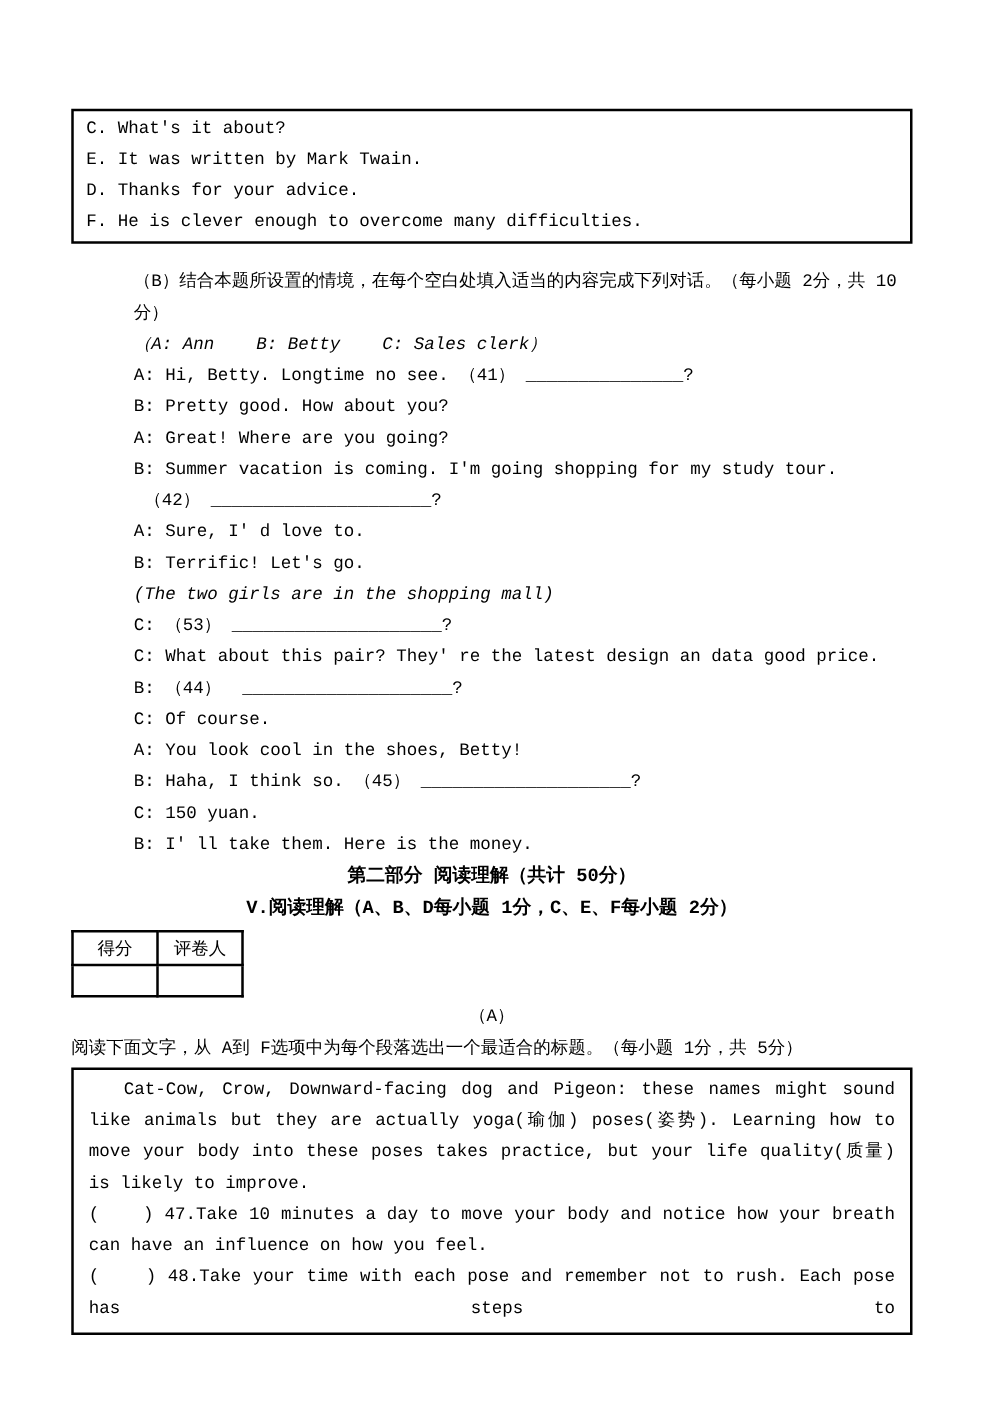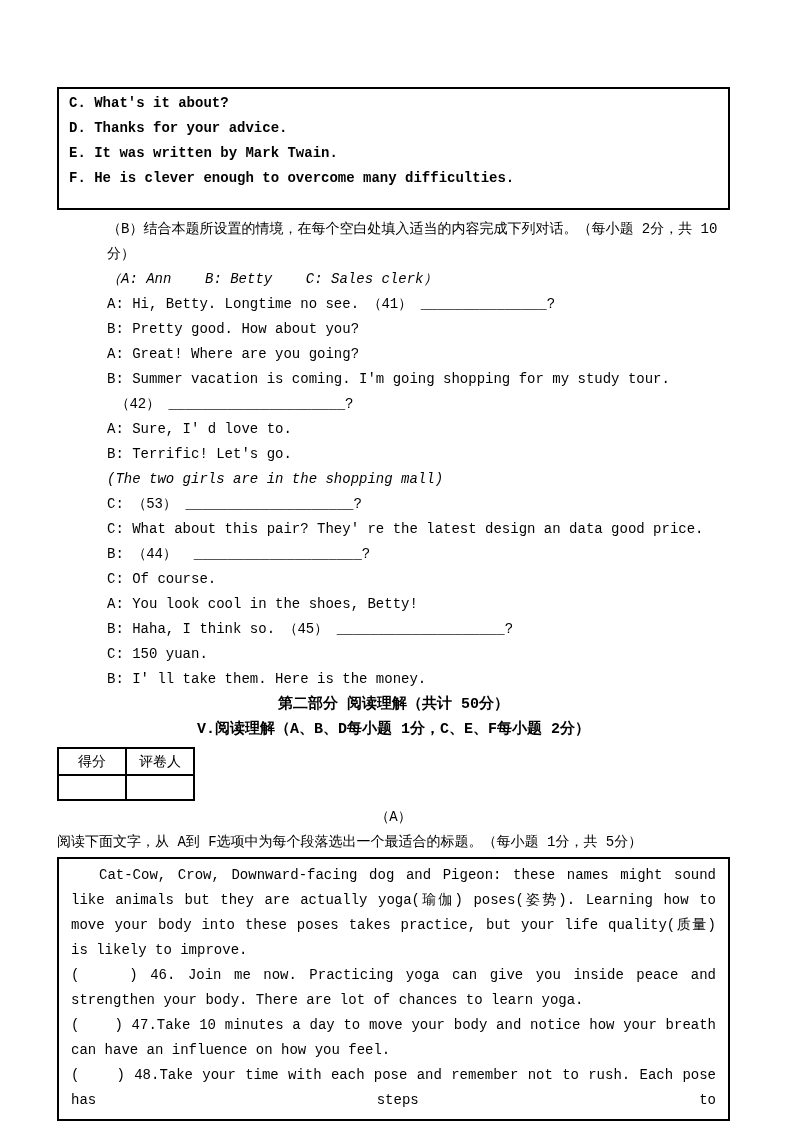--- a/index.html
+++ b/index.html
@@ -19,23 +19,22 @@
     box-sizing: border-box;
     width: 794px;
     height: 1123px;
     padding: 87px 64px 0 57px;
   }
   .box {
     border: 2px solid #000000;
     box-sizing: border-box;
   }
   .options-box {
-    padding: 2px 10px 17px 10px;
-    margin-bottom: 7px;
-    font-weight: bold;
+    padding: 2px 10px 2px 10px;
+    margin-bottom: 19px;
   }
   .line {
     line-height: 25px;
     white-space: pre-wrap;
   }
   .dia {
     padding-left: 6px;
     margin-left: 44px;
   }
   .italic { font-style: italic; }
@@ -68,22 +67,22 @@
   .p-indent { text-indent: 28px; }
   .justify-last { text-align-last: justify; }
 </style>
 </head>
 <body>
 
 <div class="page">
 
   <div class="box options-box">
     <div class="line">C. What's it about?</div>
+    <div class="line">E. It was written by Mark Twain.</div>
     <div class="line">D. Thanks for your advice.</div>
-    <div class="line">E. It was written by Mark Twain.</div>
     <div class="line">F. He is clever enough to overcome many difficulties.</div>
   </div>
 
   <div class="line dia">（B）结合本题所设置的情境，在每个空白处填入适当的内容完成下列对话。（每小题 2分，共 10分）</div>
 
   <div class="line dia italic">（A: Ann&nbsp;&nbsp;&nbsp;&nbsp;B: Betty&nbsp;&nbsp;&nbsp;&nbsp;C: Sales clerk）</div>
 
   <div class="line dia">A: Hi, Betty. Longtime no see. （41） _______________?</div>
   <div class="line dia">B: Pretty good. How about you?</div>
   <div class="line dia">A: Great! Where are you going?</div>
@@ -116,18 +115,17 @@
     </tr>
   </tbody>
     </table>
 
   <div class="line center">（A）</div>
 
   <div class="line">阅读下面文字，从 A到 F选项中为每个段落选出一个最适合的标题。（每小题 1分，共 5分）</div>
 
   <div class="box passage-box">
     <p class="p-indent">Cat-Cow, Crow, Downward-facing dog and Pigeon: these names might sound like animals but they are actually yoga(瑜伽) poses(姿势). Learning how to move your body into these poses takes practice, but your life quality(质量) is likely to improve.</p>
-    <p>(&nbsp;&nbsp;&nbsp;&nbsp;) 46. Join me now. Practicing yoga can give you inside peace and strengthen your body. There are lot of chances to learn yoga.</p>
     <p>(&nbsp;&nbsp;&nbsp;&nbsp;) 47.Take 10 minutes a day to move your body and notice how your breath can have an influence on how you feel.</p>
     <p class="justify-last">(&nbsp;&nbsp;&nbsp;&nbsp;) 48.Take your time with each pose and remember not to rush. Each pose has steps to</p>
   </div>
 
 </div>
 
 </body></html>

